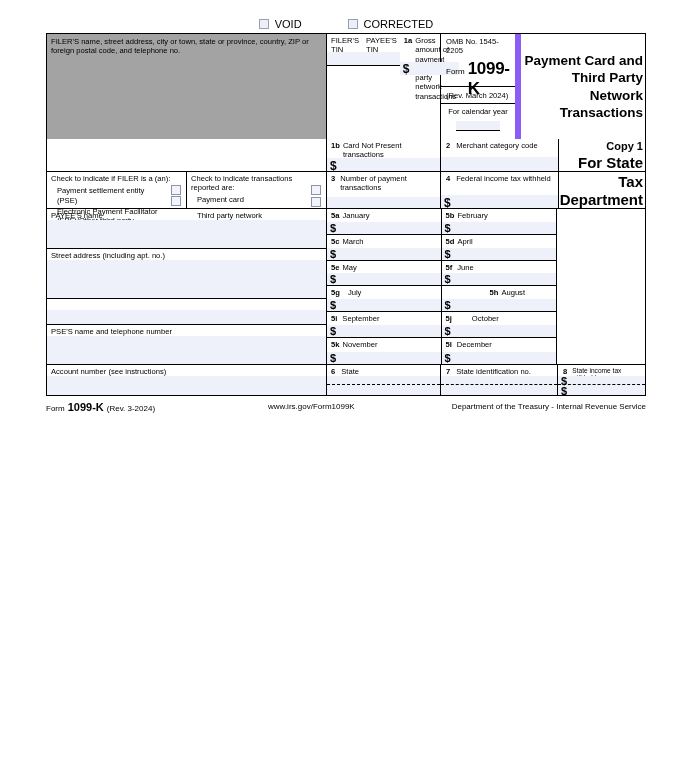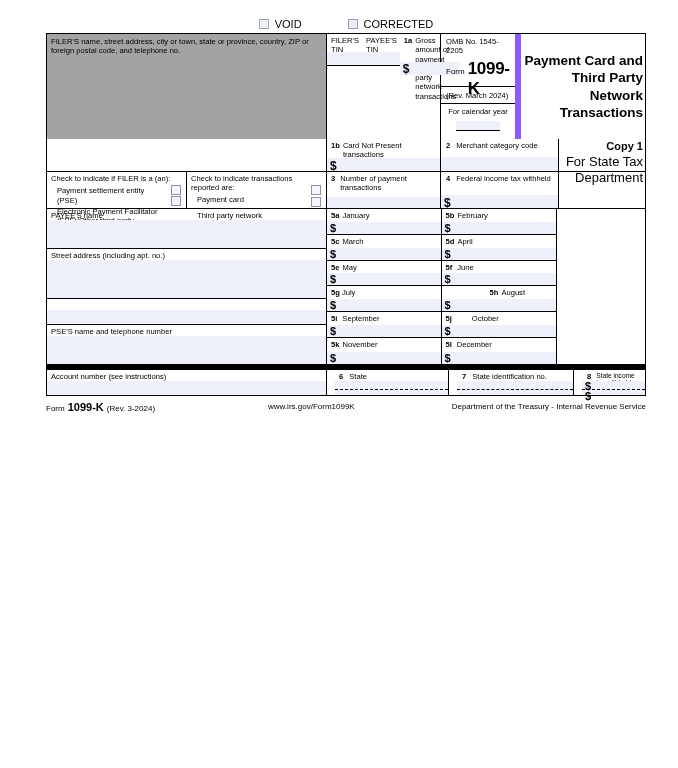--- a/index.html
+++ b/index.html
@@ -83,21 +83,21 @@
   
   .band2 { display: flex; height: 32px; }
   .b2-left { width: 280px; border-right: 1px solid #000; background:#fff; }
   .b2-1b { width: 114px; border-right: 1px solid #000; position: relative; }
   .b2-1b .fill { position: absolute; left:0; right:0; bottom:0; height: 13px; }
   .b2-1b .dollar { position: absolute; left: 3px; bottom: -1px; }
   .b2-2 { width: 118px; border-right: 1px solid #000; position: relative; }
   .b2-2 .fill { position: absolute; left:0; right:0; bottom:0; height: 14px; }
   .copycol { flex: 1; text-align: right; padding: 1px 2px 0 0; }
   .copy1 { font-size: 11px; font-weight: bold; line-height: 1.25; }
-  .copysub { font-size: 13px; font-weight: normal; line-height: 1.25; }
+  .copysub { font-size: 15px; font-weight: bold; line-height: 1.25; }
 
   
   .band3 { display: flex; height: 37px; }
   .chk-left { width: 140px; border-right: 1px solid #000; padding: 2px 3px 0 4px; position: relative; }
   .chk-right { width: 140px; border-right: 1px solid #000; padding: 2px 3px 0 4px; position: relative; }
   .chk-sq { width: 10px; height: 10px; border: 1px solid #8e94a8; background: #f2f3fb; position: absolute; }
   .b3-3 { width: 114px; border-right: 1px solid #000; position: relative; }
   .b3-3 .fill { position: absolute; left:0; right:0; bottom:0; height: 11px; }
   .b3-4 { width: 118px; border-right: 1px solid #000; position: relative; }
   .b3-4 .fill { position: absolute; left:0; right:0; bottom:0; height: 13px; }
@@ -357,21 +357,21 @@
               <span class="lbl">June</span>
             </div>
             <div class="fill shaded"></div>
             <span class="dollar">$</span>
           </div>
         </div>
 
         <div class="mrow cell-b">
           <div class="mcell left">
             <div class="pad" style="display:flex;">
-              <span class="lbl-b" style="margin-right:2px;">5g</span>
+              <span class="lbl-b" style="margin-right:8px;">5g</span>
               <span class="lbl">July</span>
             </div>
             <div class="fill shaded"></div>
             <span class="dollar">$</span>
           </div>
           <div class="mcell">
             <div class="pad" style="display:flex;margin-left:44px;">
               <span class="lbl-b" style="margin-right:3px;">5h</span>
               <span class="lbl">August</span>
             </div>
@@ -415,21 +415,21 @@
             </div>
             <div class="fill shaded"></div>
             <span class="dollar">$</span>
           </div>
         </div>
       </div>
 
       <div class="mid-pad"></div>
     </div>
 
-    <div class="band-bot" style="border-top:6px solid #000000;gap:8px;">
+    <div class="band-bot" style="border-top:1px solid #000000;">
 
       <div class="acct">
         <div class="pad lbl">Account number (see instructions)</div>
         <div class="fill shaded"></div>
       </div>
 
       <div class="b6 b67">
         <div style="padding:2px 3px 0 4px; display:flex;">
           <span class="lbl-b" style="margin-right:6px;">6</span>
           <span class="lbl">State</span>

